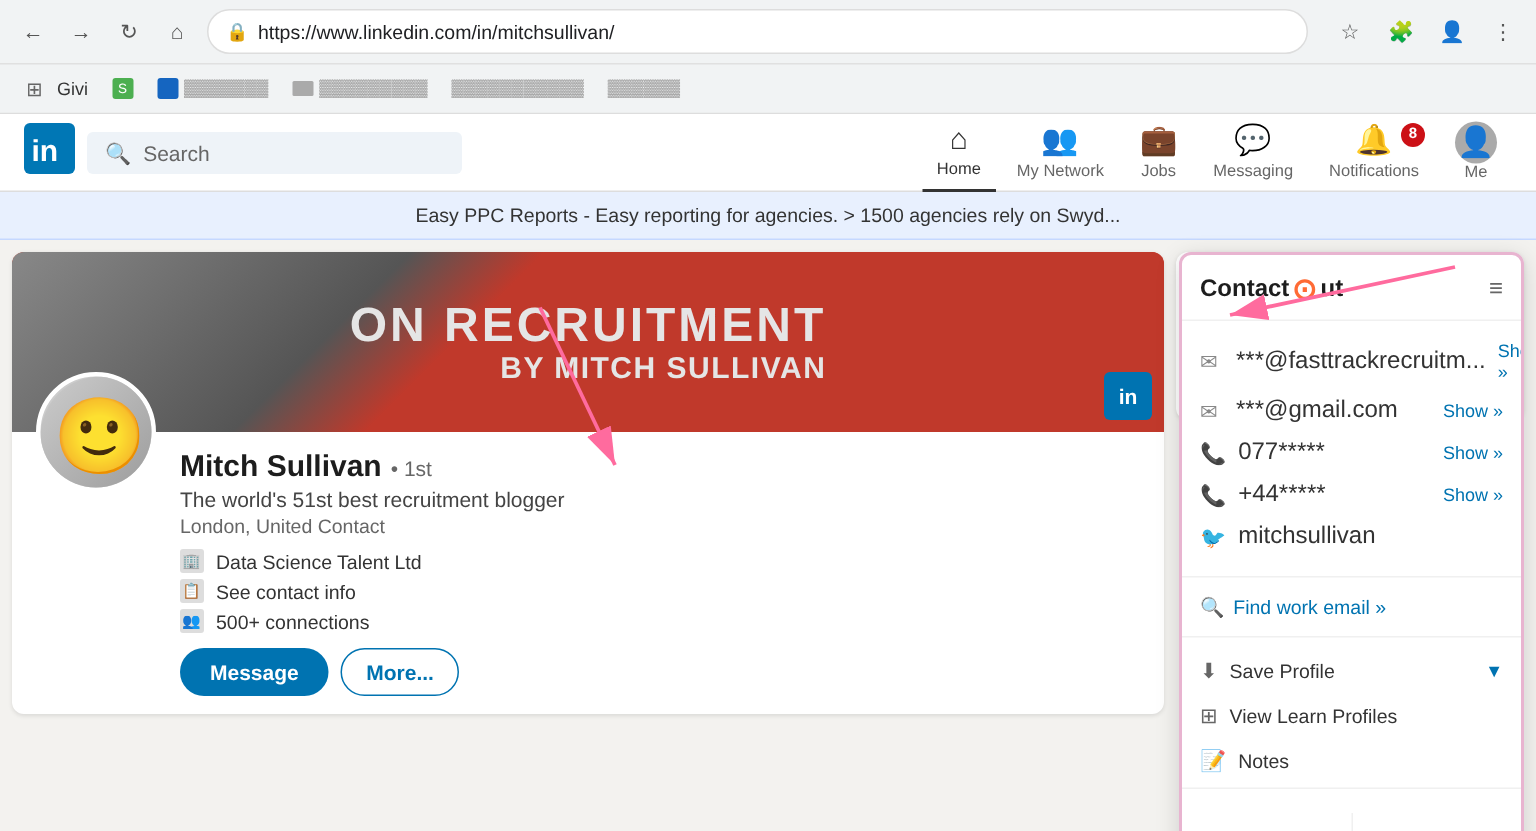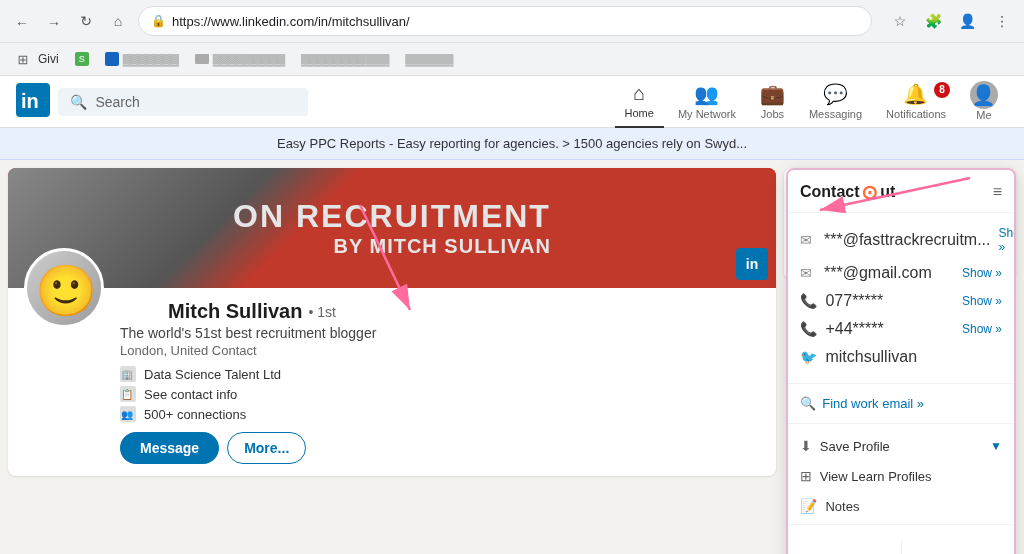--- a/index.html
+++ b/index.html
@@ -93,21 +93,21 @@
       border-radius: 4px; width: 32px; height: 32px; display: flex; align-items: center; justify-content: center; z-index: 3;
     }
 
     .profile-info-area { padding: 8px 16px 12px; position: relative; }
     .profile-avatar-wrap {
       position: absolute; top: -40px; left: 16px;
       width: 80px; height: 80px; border-radius: 50%; border: 3px solid white;
       background: #ccc; overflow: hidden;
     }
     .profile-details { margin-left: 96px; }
-    .profile-name { font-size: 20px; font-weight: 700; color: #1d1d1d; display: flex; align-items: center; gap: 6px; margin-top: 4px; margin-left: 48px; }
+    .profile-name { font-size: 20px; font-weight: 700; color: #1d1d1d; display: flex; align-items: center; gap: 6px; margin-top: 4px; }
     .degree-badge { font-size: 14px; color: #666; font-weight: 400; }
     .profile-title { font-size: 14px; color: #444; margin-top: 2px; }
     .profile-location { font-size: 13px; color: #666; margin-top: 2px; }
     .profile-actions { display: flex; gap: 8px; margin-top: 10px; }
     .btn-message {
       background: #0073b1; color: white; border: none; border-radius: 20px;
       padding: 7px 20px; font-size: 14px; font-weight: 600; cursor: pointer;
     }
     .btn-more {
       background: white; color: #0073b1; border: 1px solid #0073b1; border-radius: 20px;

